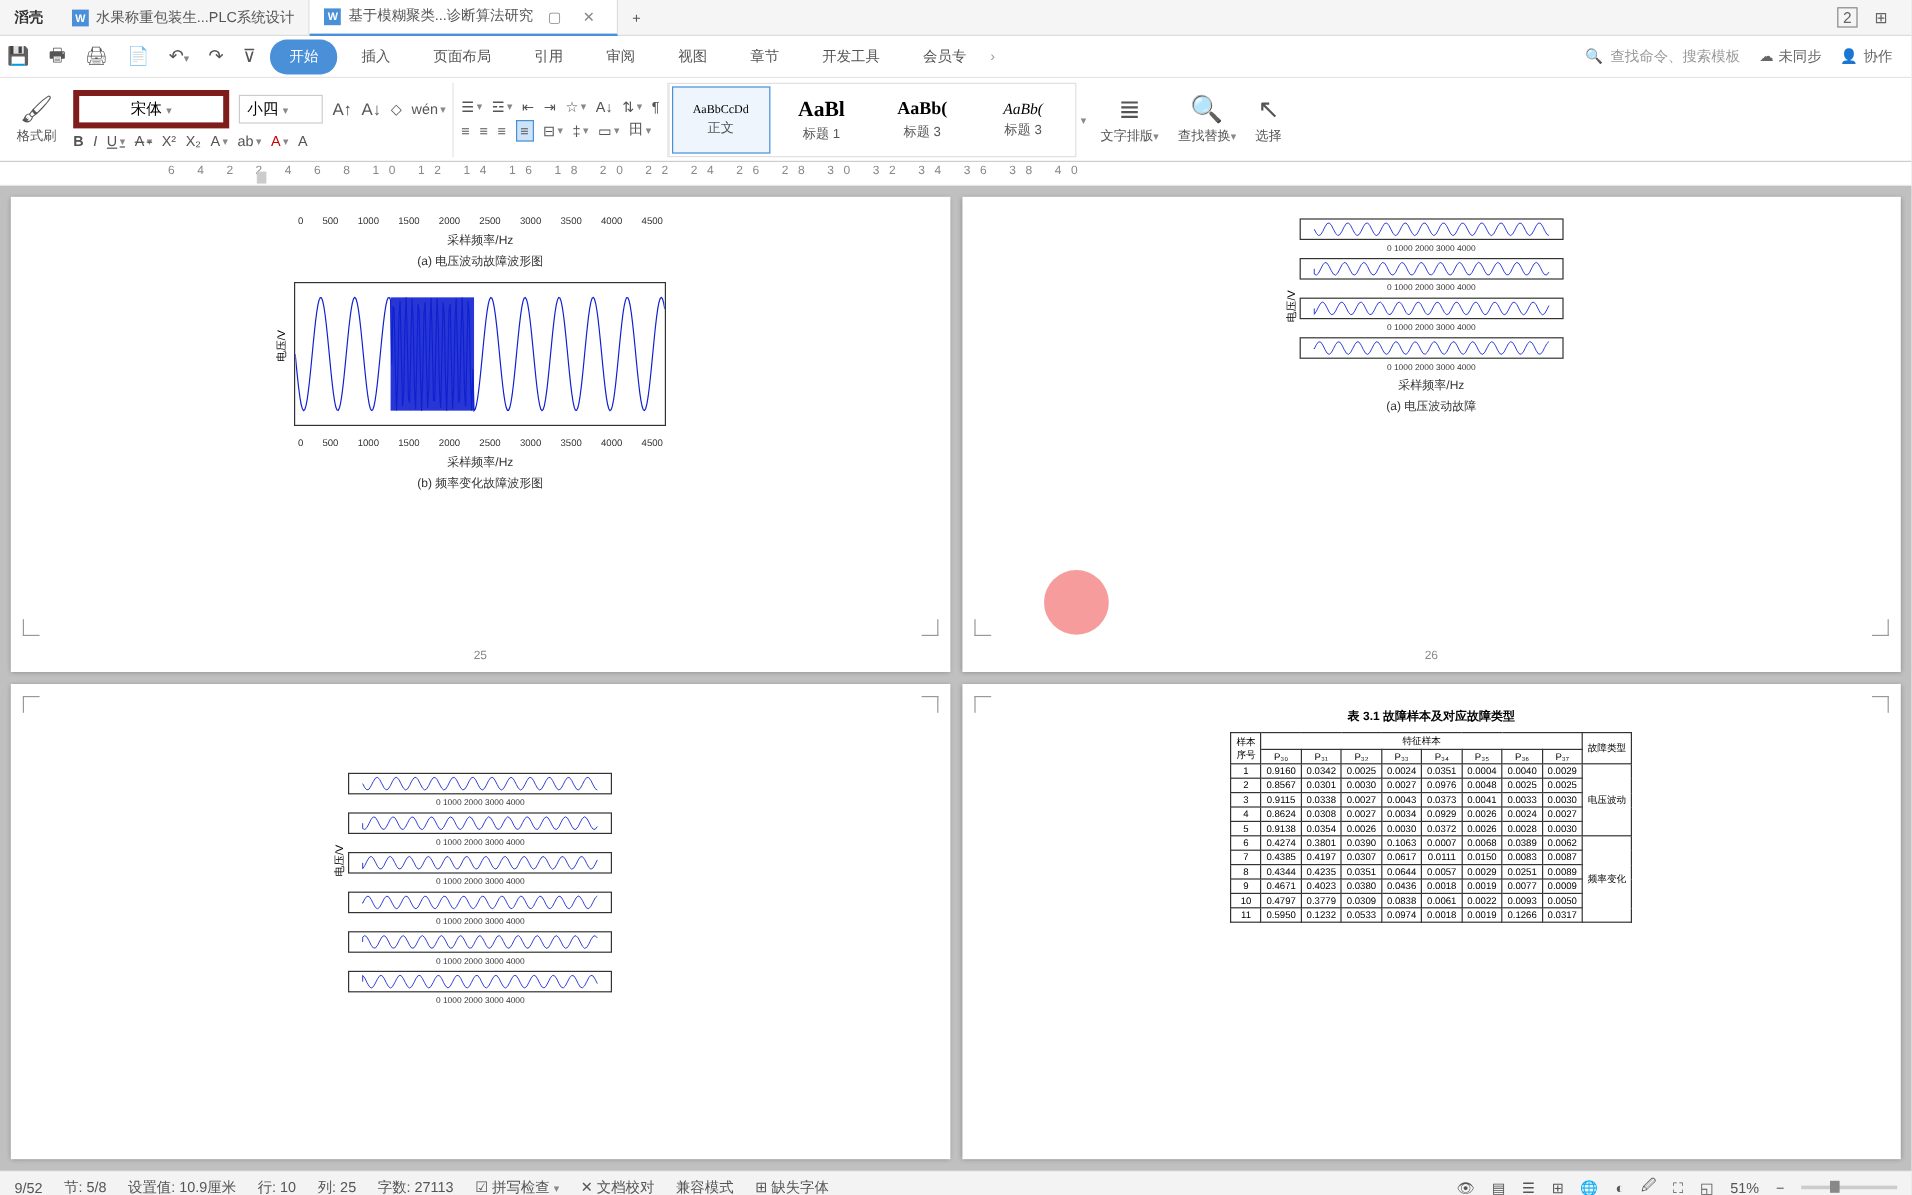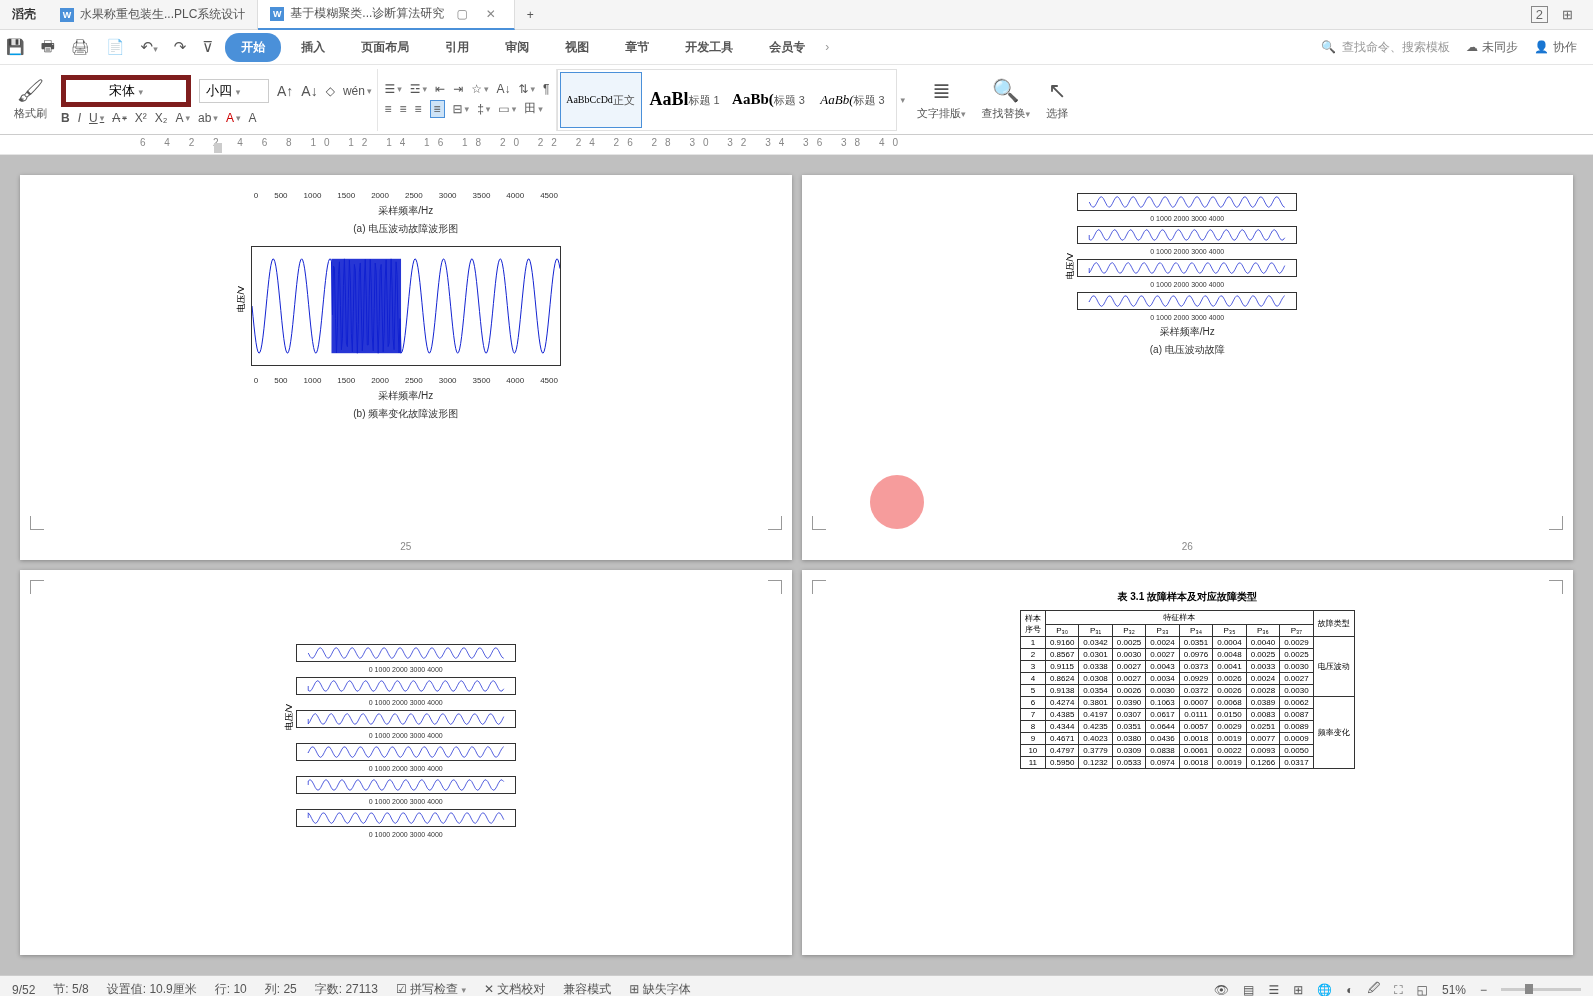--- a/index.html
+++ b/index.html
@@ -14,50 +14,50 @@
 .doc-icon { width: 14px; height: 14px; background: #4a90d9; display: inline-flex; align-items: center; justify-content: center; color: #fff; font-size: 9px; font-weight: bold; }
 .tab-ctrl { padding: 0 6px; color: #888; cursor: pointer; }
 .title-right { margin-left: auto; display: flex; align-items: center; gap: 14px; padding-right: 20px; }
 .title-right-item { color: #666; cursor: pointer; font-size: 13px; }
 
 
 .ribbon-menu { height: 35px; display: flex; align-items: center; background: #fff; border-bottom: 1px solid #e5e5e5; padding-left: 6px; }
 .qat { display: flex; gap: 16px; padding-right: 12px; align-items: center; }
 .qat-btn { color: #555; cursor: pointer; font-size: 15px; }
 .ribbon-tabs { display: flex; gap: 4px; }
-.ribbon-tab { padding: 6px 16px; color: #555; cursor: pointer; border-radius: 14px; font-weight: bold; }
+.ribbon-tab { padding: 6px 16px; color: #555; cursor: pointer; border-radius: 14px; }
 .ribbon-tab.active { background: #4a90d9; color: #fff; }
 .ribbon-right { margin-left: auto; display: flex; align-items: center; gap: 16px; padding-right: 16px; }
 .search-box { display: flex; align-items: center; color: #999; gap: 6px; }
 .sync-item { display: flex; align-items: center; gap: 4px; color: #666; cursor: pointer; }
 
 
 .toolbar { height: 70px; display: flex; align-items: center; background: #fff; border-bottom: 1px solid #ccc; padding: 4px 6px; }
 .tb-group { display: flex; flex-direction: column; gap: 4px; padding: 0 6px; border-right: 1px solid #e5e5e5; height: 62px; justify-content: center; }
 .tb-row { display: flex; gap: 8px; align-items: center; }
 .tb-btn { cursor: pointer; color: #555; display: flex; align-items: center; gap: 2px; }
 .tb-large { display: flex; flex-direction: column; align-items: center; gap: 2px; padding: 0 8px; cursor: pointer; }
 .tb-large-icon { font-size: 22px; color: #555; }
 .tb-large-label { font-size: 11px; color: #555; }
 .font-sel { border: 5px solid #7f1d1d; padding: 2px 6px; font-size: 13px; width: 130px; background: #fff; text-align: center; }
 .size-sel { border: 1px solid #ccc; padding: 2px 6px; font-size: 13px; width: 70px; background: #fff; }
 .dd { font-size: 9px; color: #888; }
 .style-gallery { display: flex; gap: 2px; border: 1px solid #e0e0e0; padding: 2px; }
-.style-item { width: 82px; height: 56px; display: flex; flex-direction: row; align-items: center; justify-content: center; cursor: pointer; border: 1px solid transparent; }
+.style-item { width: 82px; height: 56px; display: flex; flex-direction: column; align-items: center; justify-content: center; cursor: pointer; border: 1px solid transparent; }
 .style-item.sel { border: 1px solid #4a90d9; background: #eef5fc; }
 .style-preview { font-family: serif; }
 .style-name { font-size: 11px; color: #555; margin-top: 2px; }
 
 
 .ruler { height: 20px; background: #fff; position: relative; border-bottom: 1px solid #e5e5e5; }
 .ruler-content { position: absolute; left: 140px; top: 2px; font-size: 10px; color: #888; letter-spacing: 8px; }
 .ruler-marker { position: absolute; left: 214px; top: 8px; width: 8px; height: 10px; background: #ccc; }
 
 
-.doc-area { height: 820px; background: #c0c0c0; overflow: auto; padding: 20px; display: grid; grid-template-columns: 1fr 1fr; gap: 10px; }
+.doc-area { height: 820px; background: #c0c0c0; overflow: auto; padding: 9px; display: grid; grid-template-columns: 1fr 1fr; gap: 10px; }
 .page { background: #fff; box-shadow: 0 1px 4px rgba(0,0,0,.3); padding: 14px; position: relative; min-height: 380px; }
 .page-num { position: absolute; bottom: 8px; left: 50%; transform: translateX(-50%); font-size: 10px; color: #888; }
 .fig-cap { text-align: center; font-size: 10px; color: #333; margin-top: 4px; }
 .corner { position: absolute; width: 14px; height: 14px; border-color: #999; }
 .corner.tl { top: 10px; left: 10px; border-top: 1px solid #999; border-left: 1px solid #999; }
 .corner.tr { top: 10px; right: 10px; border-top: 1px solid #999; border-right: 1px solid #999; }
 .corner.bl { bottom: 30px; left: 10px; border-bottom: 1px solid #999; border-left: 1px solid #999; }
 .corner.br { bottom: 30px; right: 10px; border-bottom: 1px solid #999; border-right: 1px solid #999; }
 
 

